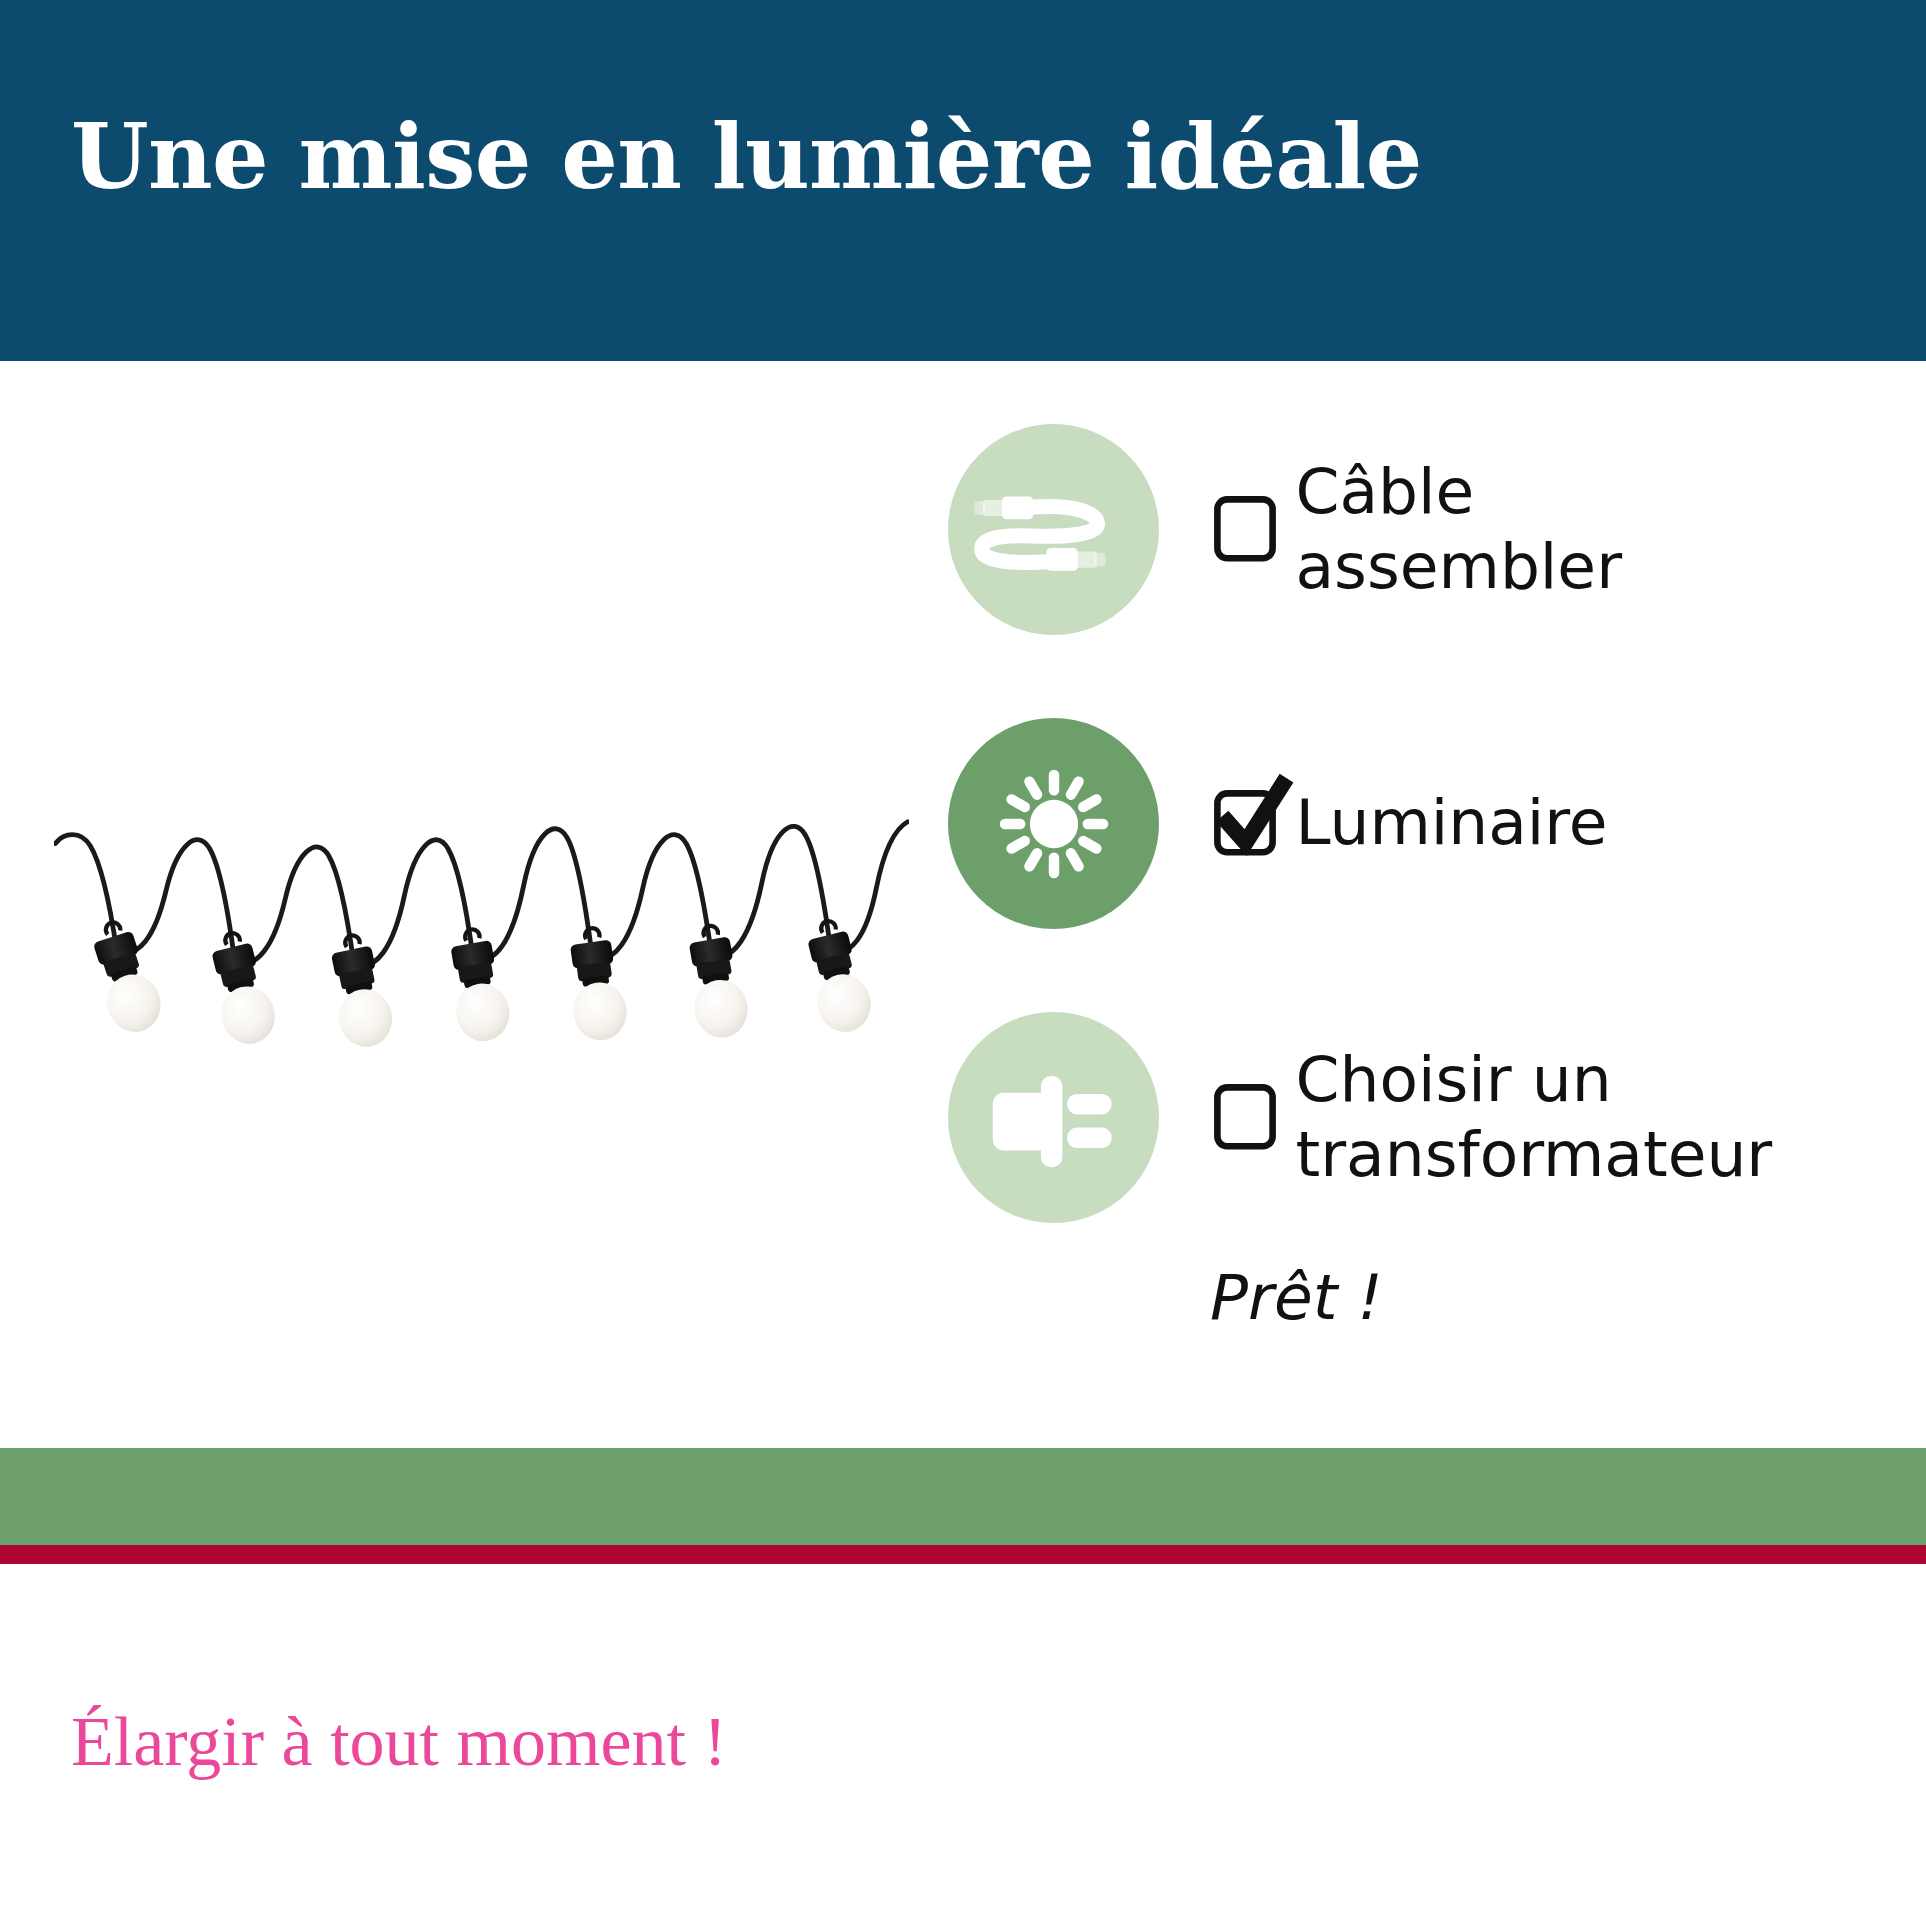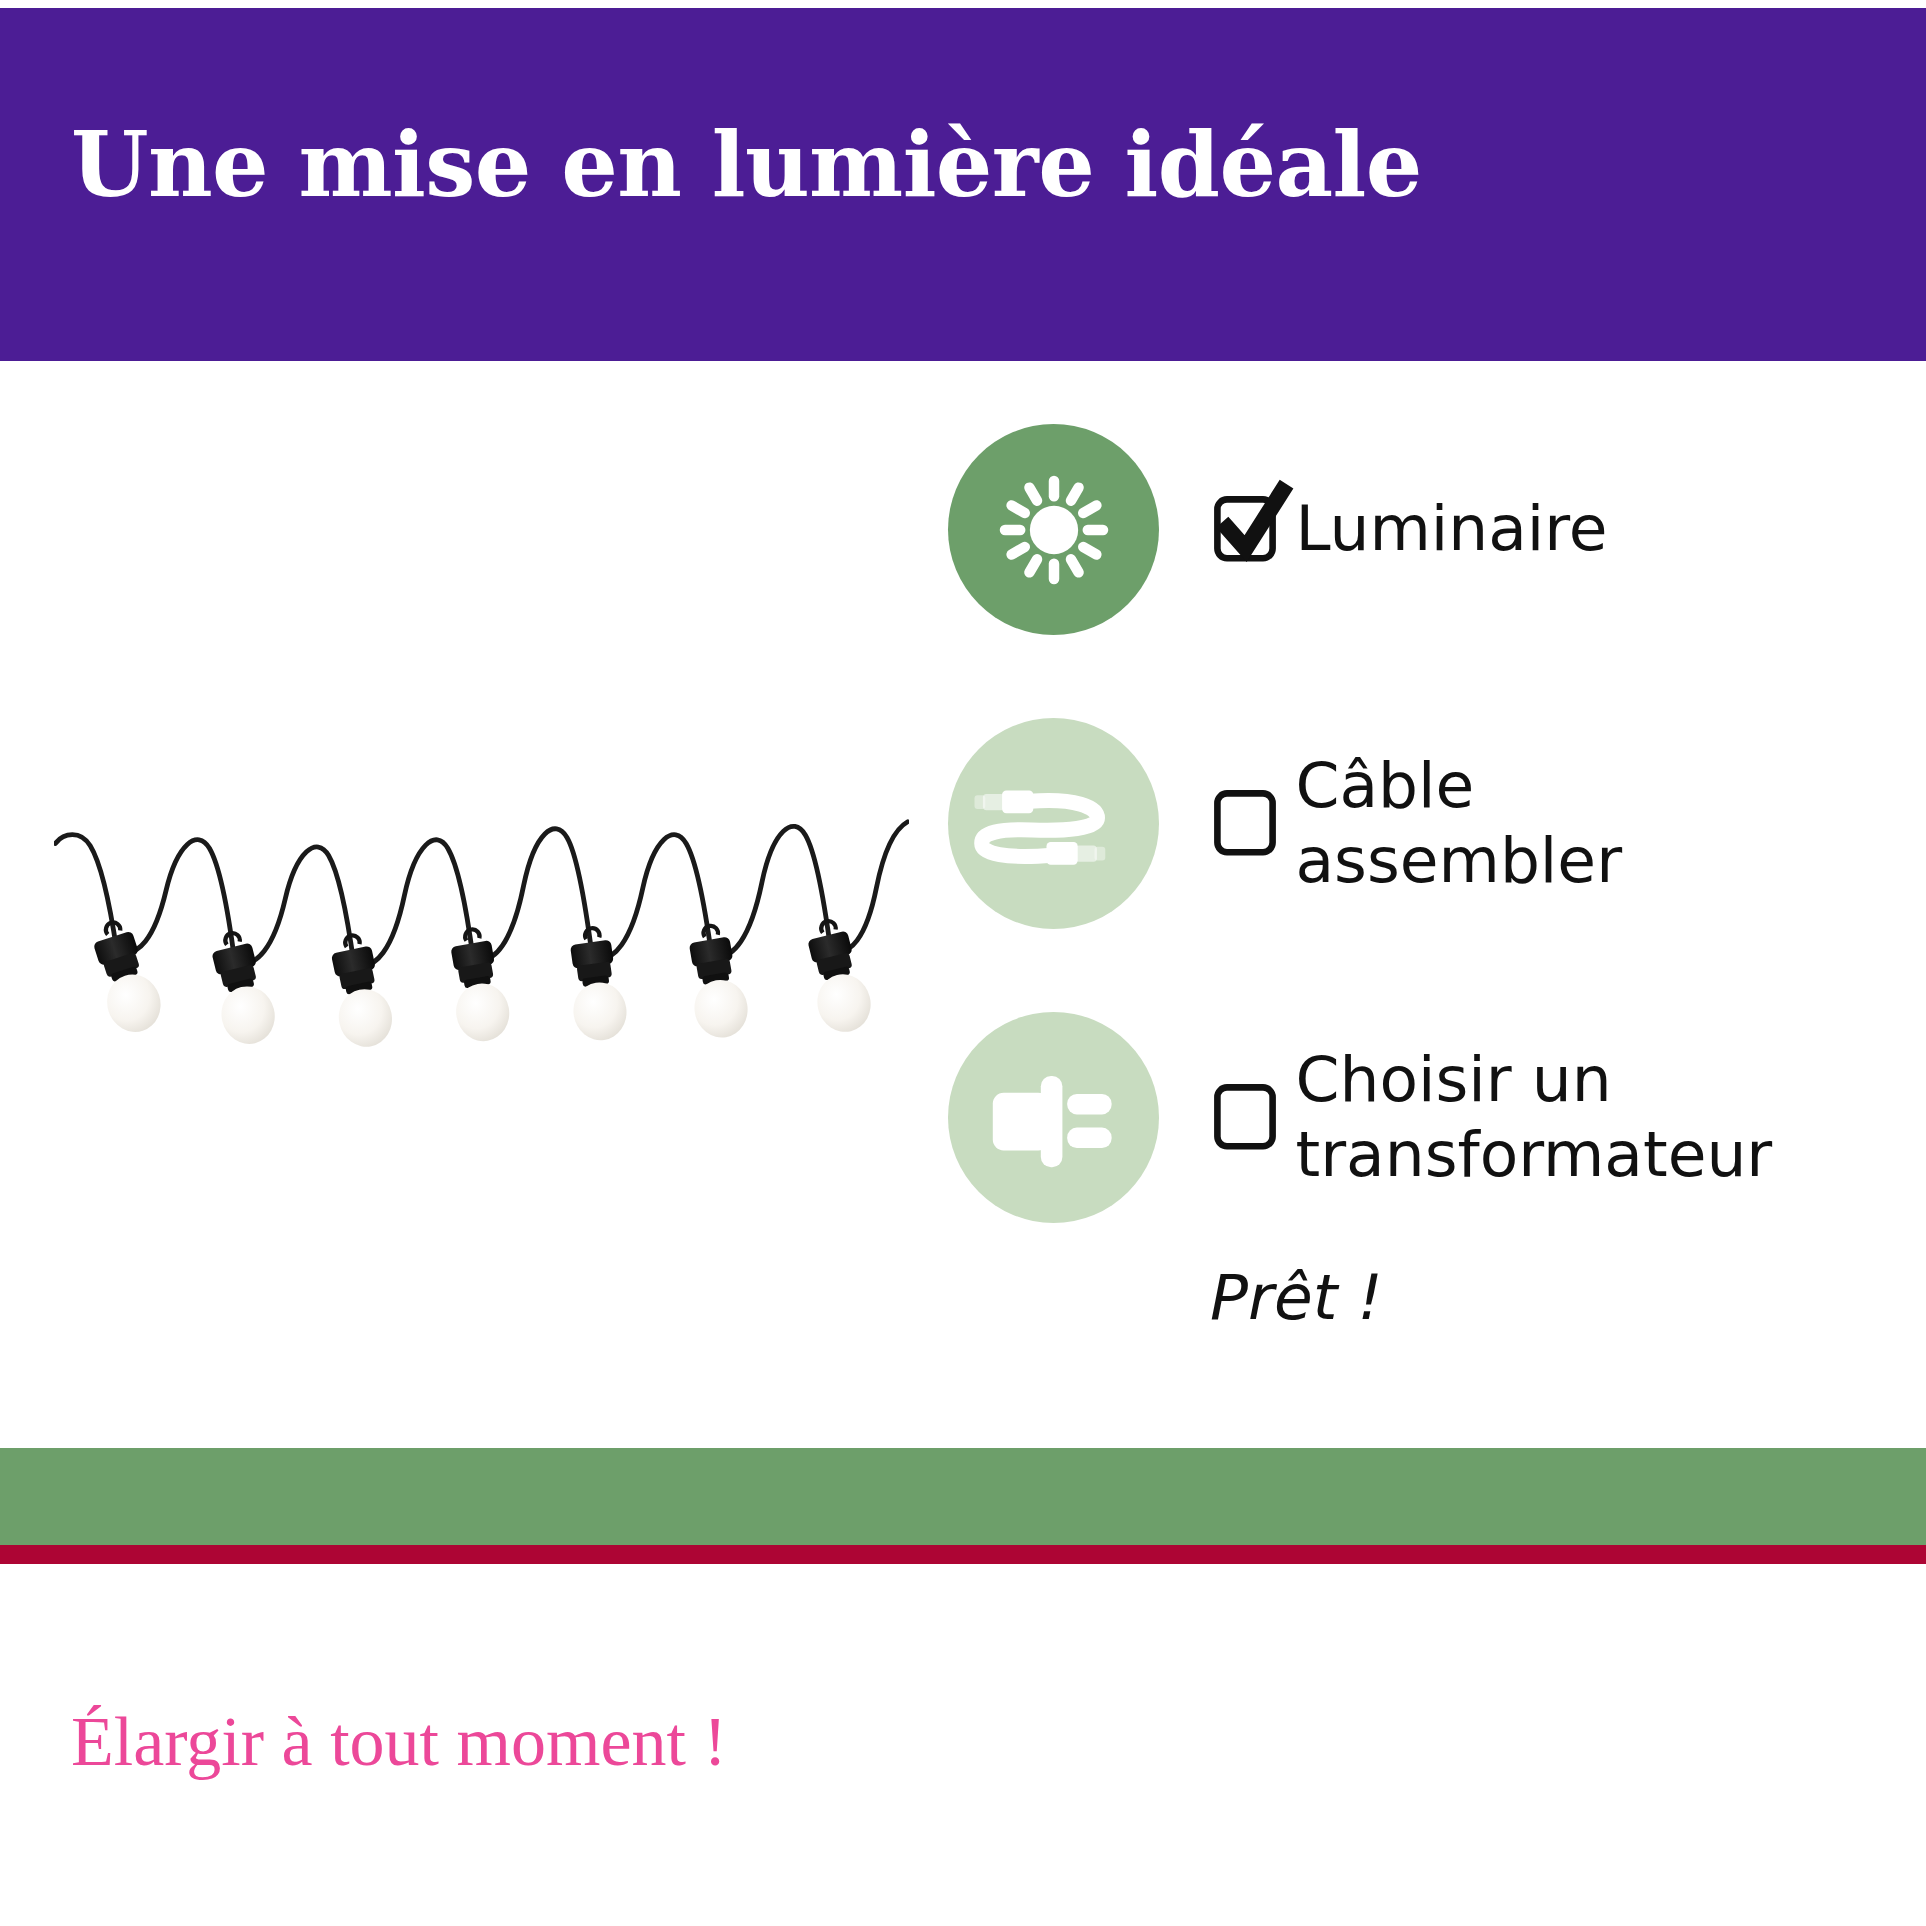--- a/index.html
+++ b/index.html
@@ -12,24 +12,24 @@
     height: 1926px;
     font-family: "DejaVu Sans", sans-serif;
     position: relative;
     overflow: hidden;
   }
 
   
   .header-band {
     position: absolute;
     left: 0;
-    top: 8px;
+    top: 0;
     width: 1926px;
     height: 361px;
-    background: #4c1d95;
+    background: #0c4a6e;
   }
   .header-title {
     position: absolute;
     left: 71px;
     top: 110px;
     font-family: "DejaVu Serif", serif;
     font-weight: 700;
     font-size: 89px;
     line-height: 1.05;
     color: #ffffff;
@@ -245,20 +245,44 @@
         <rect x="-34" y="-24" width="68" height="40" rx="9" fill="url(#sockGrad)"></rect>
         <rect x="-28" y="12" width="56" height="26" rx="6" fill="#181818"></rect>
         <rect x="-22" y="34" width="44" height="14" rx="5" fill="#101010"></rect>
         <ellipse cx="0" cy="92" rx="44" ry="48" fill="url(#bulbGrad)"></ellipse>
       </g>
     </g>
   </svg>
 </div>
 
 <div class="checklist">
+
+  <div class="check-row">
+    <div class="icon-badge pale">
+      <svg width="160" height="120" viewBox="0 0 265 200">
+        <path d="M 92 62 C 168 56 205 72 205 90 C 205 108 150 112 96 110
+                 C 42 108 12 114 12 132 C 12 150 52 158 130 152" fill="none" stroke="#ffffff" stroke-width="25" stroke-linecap="round"></path>
+        <rect x="46" y="44" width="52" height="38" rx="7" fill="#ffffff"></rect>
+        <rect x="14" y="50" width="36" height="27" rx="6" fill="#ffffff" opacity="0.55"></rect>
+        <rect x="0" y="52" width="18" height="23" rx="5" fill="#ffffff" opacity="0.40"></rect>
+        <rect x="120" y="130" width="52" height="38" rx="7" fill="#ffffff"></rect>
+        <rect x="168" y="136" width="36" height="27" rx="6" fill="#ffffff" opacity="0.55"></rect>
+        <rect x="200" y="138" width="18" height="23" rx="5" fill="#ffffff" opacity="0.40"></rect>
+      </svg>
+    </div>
+
+    <div class="check-box">
+      <svg width="90" height="96" viewBox="0 0 150 160">
+        <rect x="14" y="44" width="92" height="98" rx="16" ry="16" fill="none" stroke="#111111" stroke-width="11"></rect>
+      </svg>
+    </div>
+
+    <div class="check-label">Câble
+assembler</div>
+  </div>
 
   <div class="check-row">
     <div class="icon-badge solid">
       <svg width="138" height="138" viewBox="0 0 100 100">
         <circle cx="50" cy="50" r="17.5" fill="#ffffff"></circle>
         <g stroke="#ffffff" stroke-width="7.6" stroke-linecap="round">
           <line x1="50" y1="14.5" x2="50" y2="25.5"></line>
           <line x1="67.8" y1="19.3" x2="62.3" y2="28.8"></line>
           <line x1="80.7" y1="32.2" x2="71.2" y2="37.7"></line>
           <line x1="85.5" y1="50" x2="74.5" y2="50"></line>
@@ -279,44 +303,20 @@
         <rect x="14" y="44" width="92" height="98" rx="16" ry="16" fill="none" stroke="#111111" stroke-width="11"></rect>
         <path d="M 31 92 L 61 126 L 122 30" fill="none" stroke="#111111" stroke-width="27" stroke-linecap="square" stroke-linejoin="miter"></path>
       </svg>
     </div>
 
     <div class="check-label">Luminaire</div>
   </div>
 
   <div class="check-row">
     <div class="icon-badge pale">
-      <svg width="160" height="120" viewBox="0 0 265 200">
-        <path d="M 92 62 C 168 56 205 72 205 90 C 205 108 150 112 96 110
-                 C 42 108 12 114 12 132 C 12 150 52 158 130 152" fill="none" stroke="#ffffff" stroke-width="25" stroke-linecap="round"></path>
-        <rect x="46" y="44" width="52" height="38" rx="7" fill="#ffffff"></rect>
-        <rect x="14" y="50" width="36" height="27" rx="6" fill="#ffffff" opacity="0.55"></rect>
-        <rect x="0" y="52" width="18" height="23" rx="5" fill="#ffffff" opacity="0.40"></rect>
-        <rect x="120" y="130" width="52" height="38" rx="7" fill="#ffffff"></rect>
-        <rect x="168" y="136" width="36" height="27" rx="6" fill="#ffffff" opacity="0.55"></rect>
-        <rect x="200" y="138" width="18" height="23" rx="5" fill="#ffffff" opacity="0.40"></rect>
-      </svg>
-    </div>
-
-    <div class="check-box">
-      <svg width="90" height="96" viewBox="0 0 150 160">
-        <rect x="14" y="44" width="92" height="98" rx="16" ry="16" fill="none" stroke="#111111" stroke-width="11"></rect>
-      </svg>
-    </div>
-
-    <div class="check-label">Câble
-assembler</div>
-  </div>
-
-  <div class="check-row">
-    <div class="icon-badge pale">
       <svg width="144" height="120" viewBox="0 0 240 200">
         <rect x="18" y="58" width="94" height="96" rx="18" fill="#ffffff"></rect>
         <rect x="98" y="30" width="36" height="152" rx="17" fill="#ffffff"></rect>
         <rect x="142" y="60" width="74" height="34" rx="16" fill="#ffffff"></rect>
         <rect x="142" y="116" width="74" height="34" rx="16" fill="#ffffff"></rect>
       </svg>
     </div>
 
     <div class="check-box">
       <svg width="90" height="96" viewBox="0 0 150 160">

